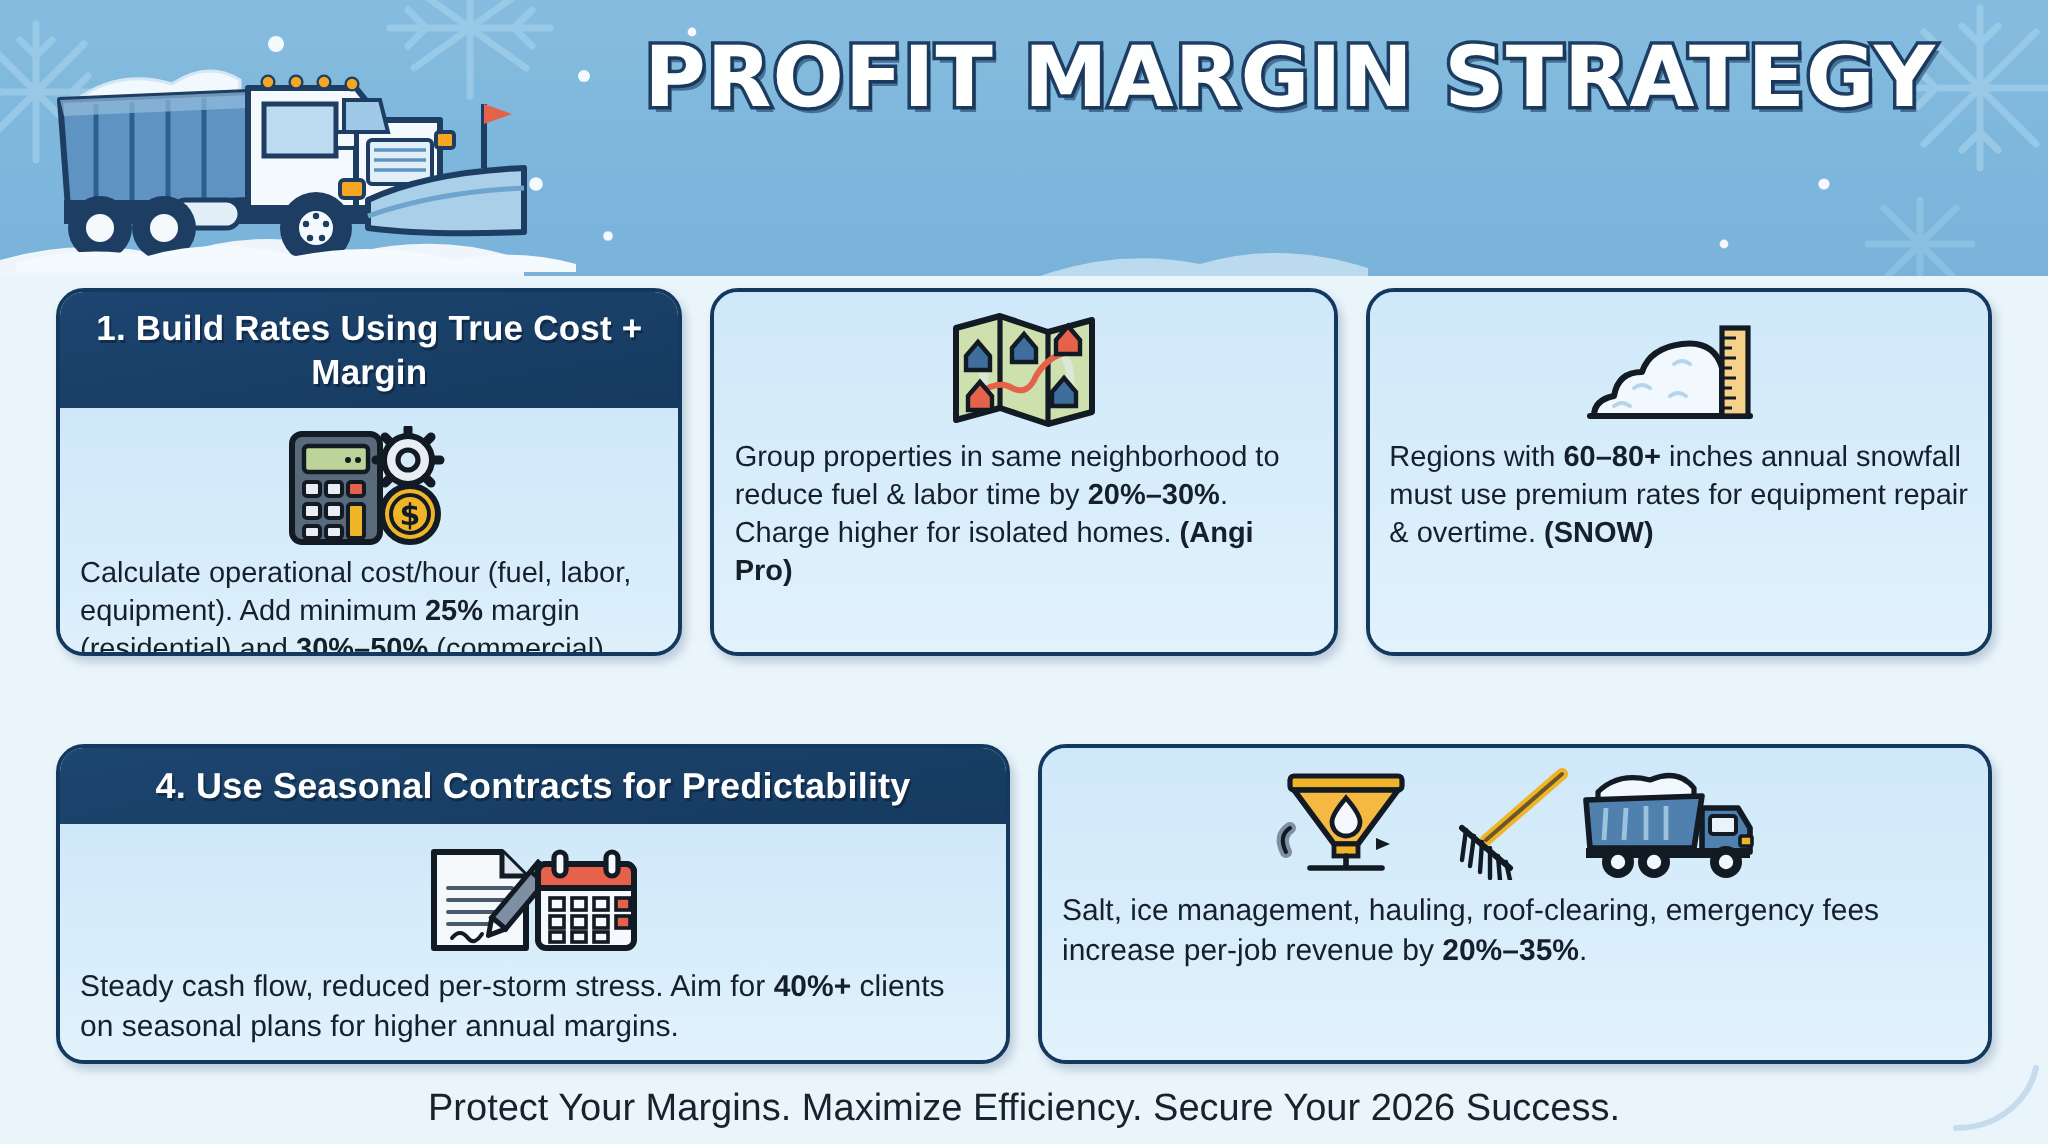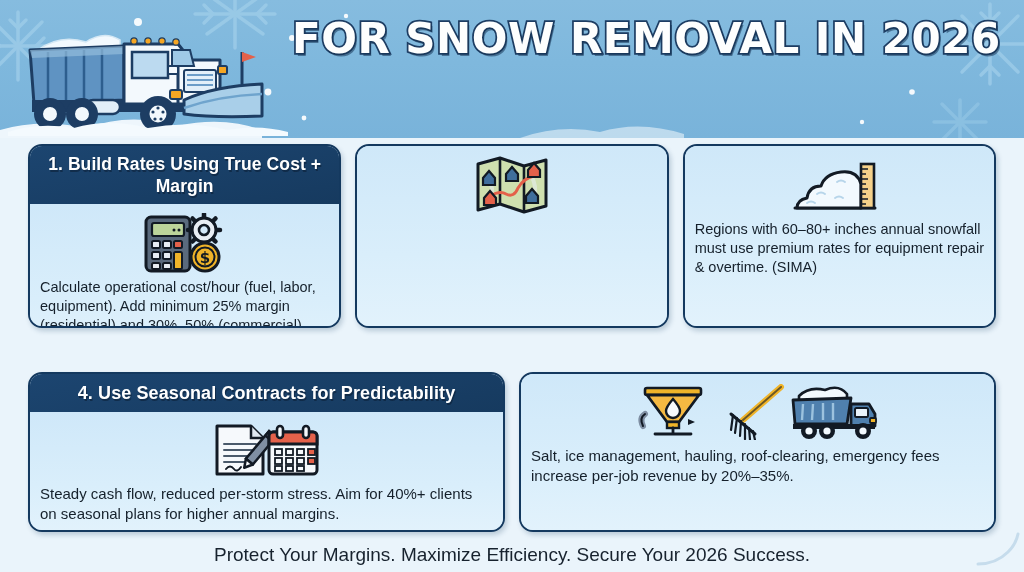--- a/index.html
+++ b/index.html
@@ -117,21 +117,21 @@
     justify-content: center;
     margin-bottom: 4px;
   }
   .card-icon.wide { height: 60px; }
   .card-text {
     font-size: 14.5px;
     line-height: 19px;
     color: #15202b;
     text-align: left;
   }
-  .card-text b { font-weight: normal; }
+  .card-text b { font-weight: bold; }
 
   .cards-bottom .card-head { font-size: 18px; padding: 8px 10px; text-align: center; }
   .cards-bottom .card-text { font-size: 15px; line-height: 20px; }
 
   
   .footer {
     position: absolute;
     left: 0;
     top: 544px;
     width: 1024px;
@@ -286,21 +286,21 @@
             <circle cx="147" cy="111" r="1.6"></circle>
           <circle cx="145" cy="104" r="1.6"></circle>
         </g>
       </g>
 
       <path d="M0 124 Q30 114 66 120 Q100 110 140 120 Q180 112 220 122 Q250 116 280 124 L280 128 L0 128 Z" fill="#f4fafe"></path>
     </svg>
   </div>
 
   <div class="title-block">
-    <div class="title-line">FOR SNOW REMOVAL IN 2026</div>
+    <div class="title-line">PROFIT MARGIN STRATEGY</div>
   </div>
 </div>
 
 <div class="cards-top">
 
   <div class="card">
     <div class="card-head two-line">1. Build Rates Using True Cost + Margin</div>
     <div class="card-body">
       <div class="card-icon">
         <svg width="86" height="60" viewBox="0 0 86 60">
@@ -376,20 +376,23 @@
               </g>
             <g transform="translate(16,42)">
                 <path d="M-6 2 L0 -5 L6 2 L6 9 L-6 9 Z" fill="#e4614a"></path>
               </g>
             <g transform="translate(58,40)">
                 <path d="M-6 2 L0 -5 L6 2 L6 9 L-6 9 Z" fill="#3f6e9c"></path>
               </g>
           </g>
         </svg>
       </div>
+      <div class="card-text">
+        <span>Group properties in same neighborhood to reduce fuel &amp; labor time by </span><b>20%–30%</b><span>. Charge higher for isolated homes. </span><b>(Angi Pro)</b>
+      </div>
     </div>
   </div>
 
   <div class="card">
     <div class="card-body">
       <div class="card-icon">
         <svg width="96" height="58" viewBox="0 0 96 58">
 
           <path d="M4 52 L84 52" stroke="#121a24" stroke-width="3" stroke-linecap="round"></path>
 
@@ -408,21 +411,21 @@
             <line x1="70" y1="23" x2="77" y2="23"></line>
             <line x1="70" y1="28" x2="75" y2="28"></line>
             <line x1="70" y1="33" x2="77" y2="33"></line>
             <line x1="70" y1="38" x2="75" y2="38"></line>
             <line x1="70" y1="43" x2="77" y2="43"></line>
             <line x1="70" y1="48" x2="75" y2="48"></line>
           </g>
         </svg>
       </div>
       <div class="card-text">
-        <span>Regions with </span><b>60–80+</b><span> inches annual snowfall must use premium rates for equipment repair &amp; overtime. </span><b>(SIMA)</b>
+        <span>Regions with </span><b>60–80+</b><span> inches annual snowfall must use premium rates for equipment repair &amp; overtime. </span><b>(SNOW)</b>
       </div>
     </div>
   </div>
 </div>
 
 <div class="cards-bottom">
 
   <div class="card">
     <div class="card-head">4. Use Seasonal Contracts for Predictability</div>
     <div class="card-body">

